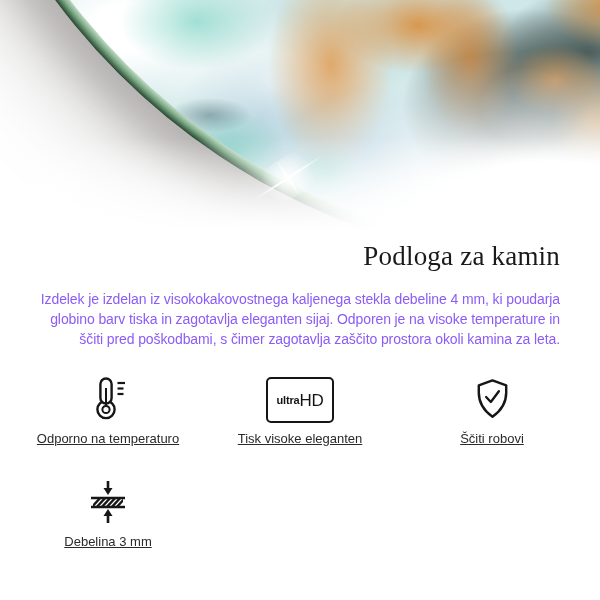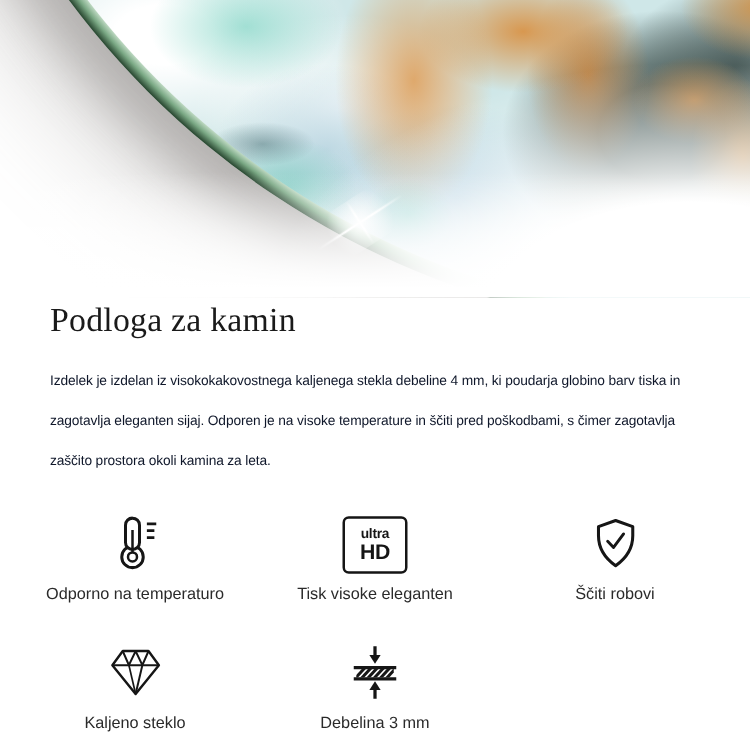--- a/index.html
+++ b/index.html
@@ -1,18 +1,18 @@
 <!DOCTYPE html>
 <html><head>
 <meta charset="utf-8">
 <style>
   html,body{margin:0;padding:0;background:#fff;}
   .page{
     position:relative;width:600px;height:600px;overflow:hidden;background:#fff;
-    font-family:"Liberation Sans","DejaVu Sans",sans-serif;color:#1a1a1a;
+    font-family:"Liberation Sans","DejaVu Sans",sans-serif;color:#1a1a1a;text-align:right;
   }
   
   .hero{position:relative;width:600px;height:238px;overflow:hidden;background:#fff;}
   .glass-disc{
     position:absolute;left:-76px;top:-1060px;width:1328px;height:1328px;border-radius:50%;
     background:radial-gradient(closest-side,rgba(255,255,255,0) 97.5%,#cde4d0 98%,#7aa884 99%,#2e4d36 99.9%);
     box-shadow:-22px 18px 40px rgba(105,100,96,.38),-50px 40px 80px rgba(120,115,110,.22);
   }
   .glass-art{
     position:absolute;left:-64px;top:-1048px;width:1304px;height:1304px;border-radius:50%;
@@ -46,31 +46,31 @@
     background:
       linear-gradient(to bottom,rgba(255,255,255,0) 58%,rgba(255,255,255,.55) 78%,#fff 97%),
       radial-gradient(ellipse 480px 300px at 92% 112%,#fff 35%,rgba(255,255,255,0) 72%);}
   
   .heading{
     margin:2px 40px 0 40px;
     font-family:"Liberation Serif","DejaVu Serif",serif;font-weight:400;
     font-size:27px;line-height:32px;color:#1a1a1a;letter-spacing:.2px;
   }
   .description{
-    margin:17px 40px 0 40px;font-size:11px;line-height:32px;color:#0f172a;letter-spacing:-.1px;
+    margin:17px 40px 0 40px;font-size:14px;line-height:20px;color:#8b5cf6;letter-spacing:-.1px;
   }
   
   .features{display:grid;grid-template-columns:repeat(3,1fr);row-gap:28px;padding:0 12px;margin-top:22px;}
   .feature{display:flex;flex-direction:column;align-items:center;}
   .icon-box{height:52px;display:flex;align-items:flex-end;justify-content:center;}
-  .feature-label{margin-top:8px;font-size:13px;color:#2a2a2a;}
-  .uhd-box{width:52px;height:46px;box-sizing:border-box;border:2.6px solid #151515;border-radius:5px;
-    display:flex;flex-direction:column;align-items:center;justify-content:center;color:#151515;}
+  .feature-label{margin-top:8px;font-size:13px;color:#2a2a2a;text-decoration:underline;}
+  .uhd-box{width:68px;height:46px;box-sizing:border-box;border:2.6px solid #151515;border-radius:5px;
+    display:flex;flex-direction:row;align-items:center;justify-content:center;color:#151515;}
   .uhd-top{font-size:11px;font-weight:600;letter-spacing:-.2px;line-height:11px;}
-  .uhd-bottom{font-size:17px;font-weight:700;letter-spacing:-.3px;line-height:17px;}
+  .uhd-bottom{font-size:17px;font-weight:400;letter-spacing:-.3px;line-height:17px;}
   svg{display:block;}
 </style>
 </head>
 <body>
 
 <div class="page">
 
   <div class="hero">
     <div class="glass-disc"></div>
     <div class="glass-art"></div>
@@ -113,32 +113,20 @@
     <div class="feature">
       <div class="icon-box">
         <svg width="47" height="47" viewBox="0 0 48 48" fill="none" stroke="#161616" stroke-linejoin="round" stroke-linecap="round">
           <path d="M24 4.5 L38 9.5 V17 C38 27.5 32.5 35.5 24 41.5 C15.5 35.5 10 27.5 10 17 V9.5 Z" stroke-width="2.5"></path>
           <path d="M17.5 21.5 L22.3 26.5 L30.5 15.5" stroke-width="2.4"></path>
         </svg>
       </div>
       <div class="feature-label">Ščiti robovi</div>
     </div>
 
-    <div class="feature">
-      <div class="icon-box">
-        <svg width="47" height="47" viewBox="0 0 48 48" fill="none" stroke="#161616" stroke-linejoin="round">
-          <polygon points="5,17.5 13.5,6 34.5,6 43,17.5 24,41" stroke-width="2"></polygon>
-          <line x1="5" y1="17.5" x2="43" y2="17.5" stroke-width="1.7"></line>
-          <polyline points="13.5,6 18.5,17.5 24,6 29.5,17.5 34.5,6" stroke-width="1.7"></polyline>
-          <line x1="18.5" y1="17.5" x2="24" y2="41" stroke-width="1.4"></line>
-          <line x1="29.5" y1="17.5" x2="24" y2="41" stroke-width="1.6"></line>
-        </svg>
-      </div>
-      <div class="feature-label">Kaljeno steklo</div>
-    </div>
 
 
     <div class="feature">
       <div class="icon-box">
         <svg width="48" height="48" viewBox="0 0 48 48" stroke="#161616" fill="#161616">
           <defs>
               <clipPath id="barClip">
                 <rect x="9" y="21" width="30" height="7"></rect>
               </clipPath>
             </defs>

